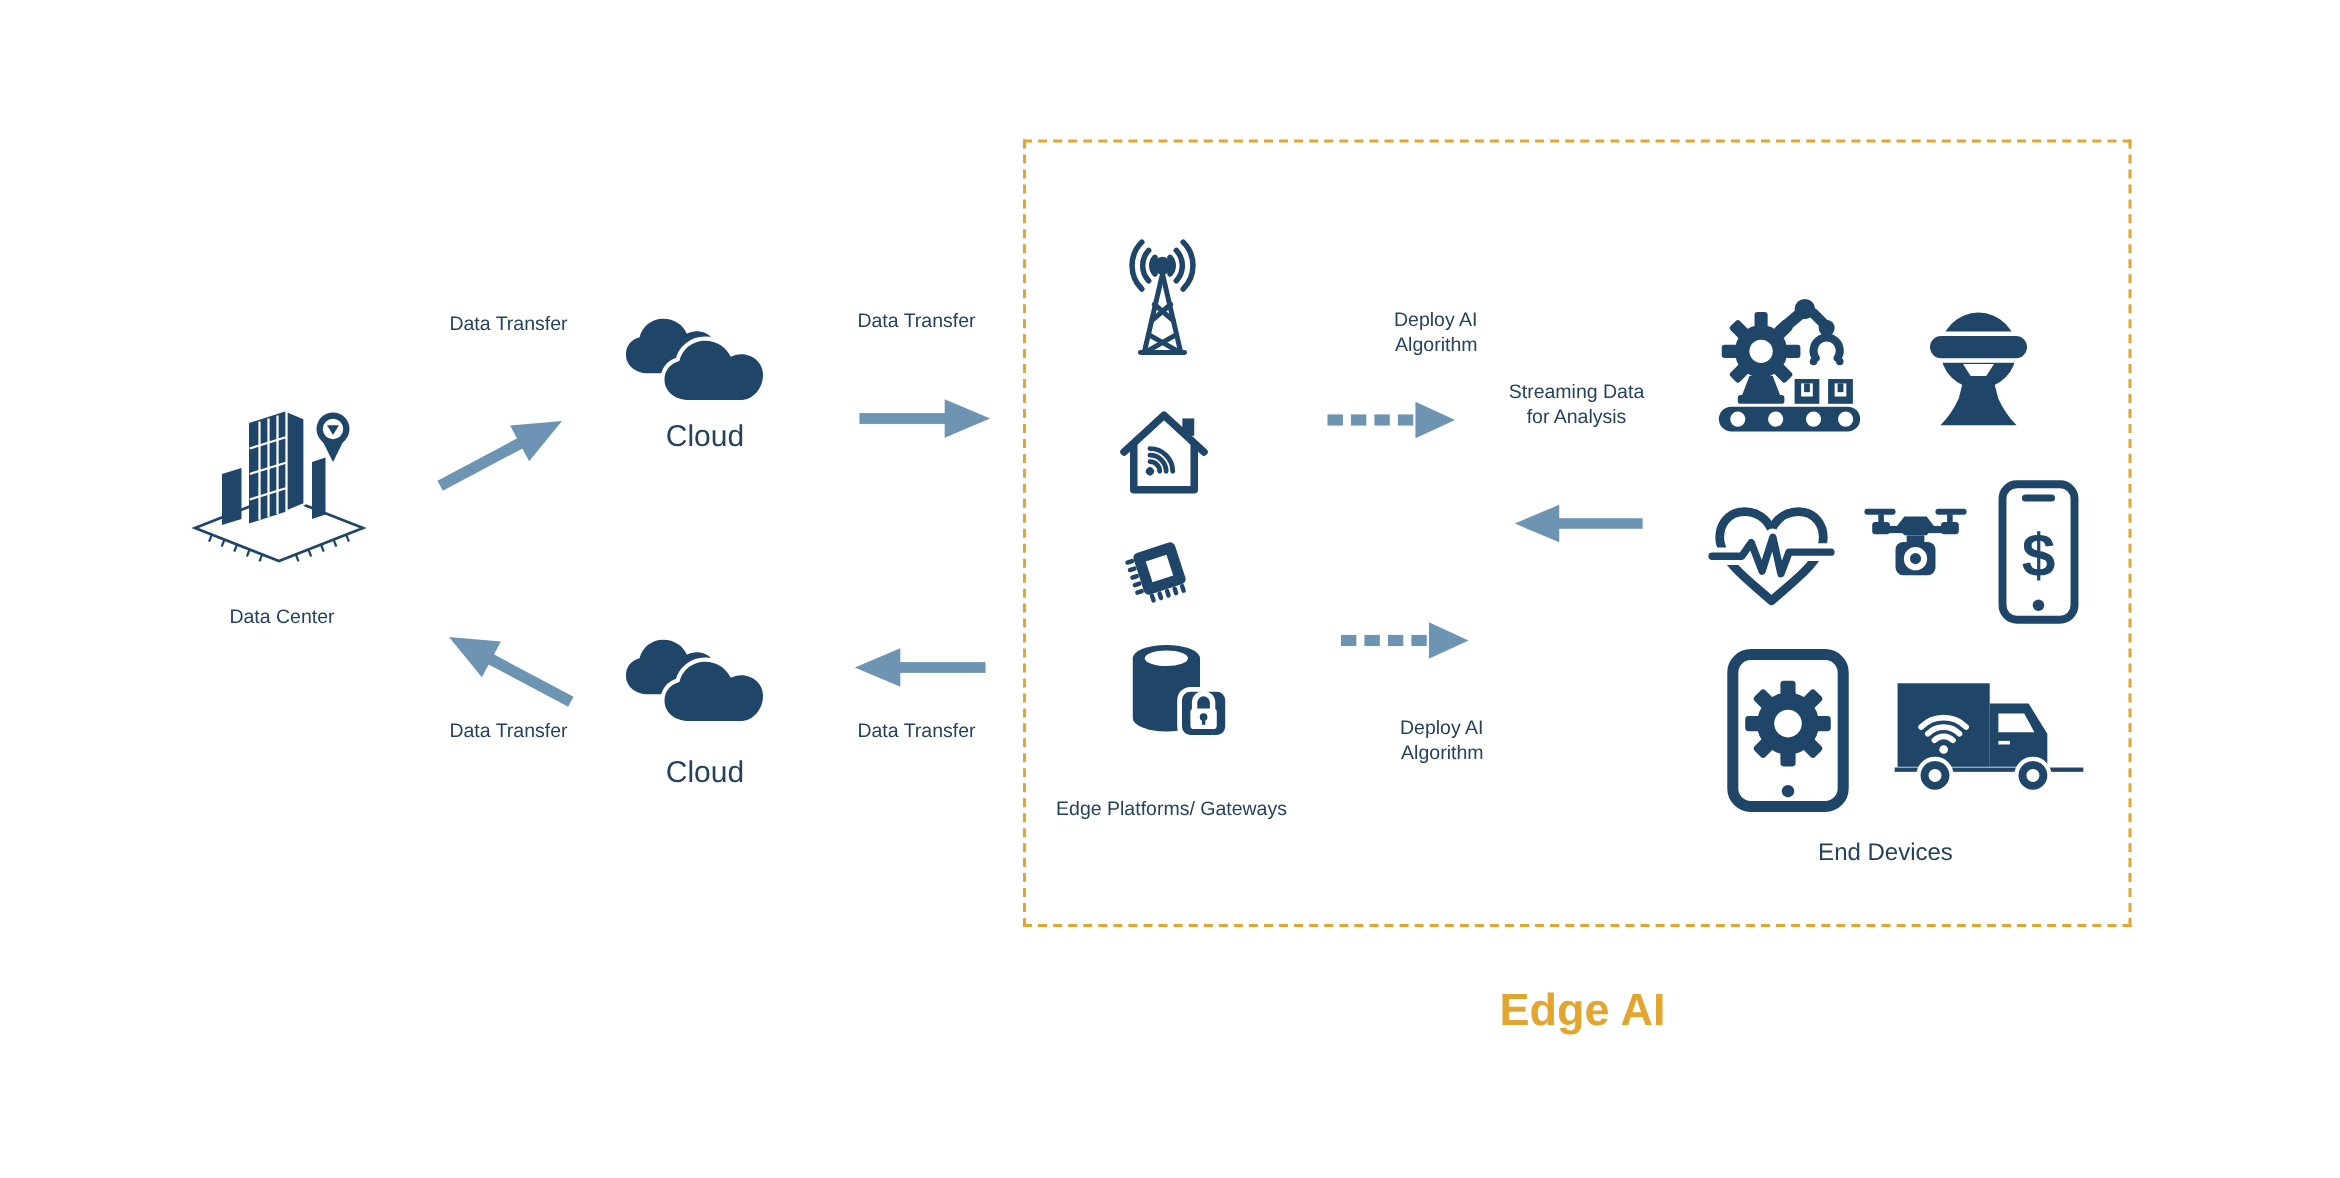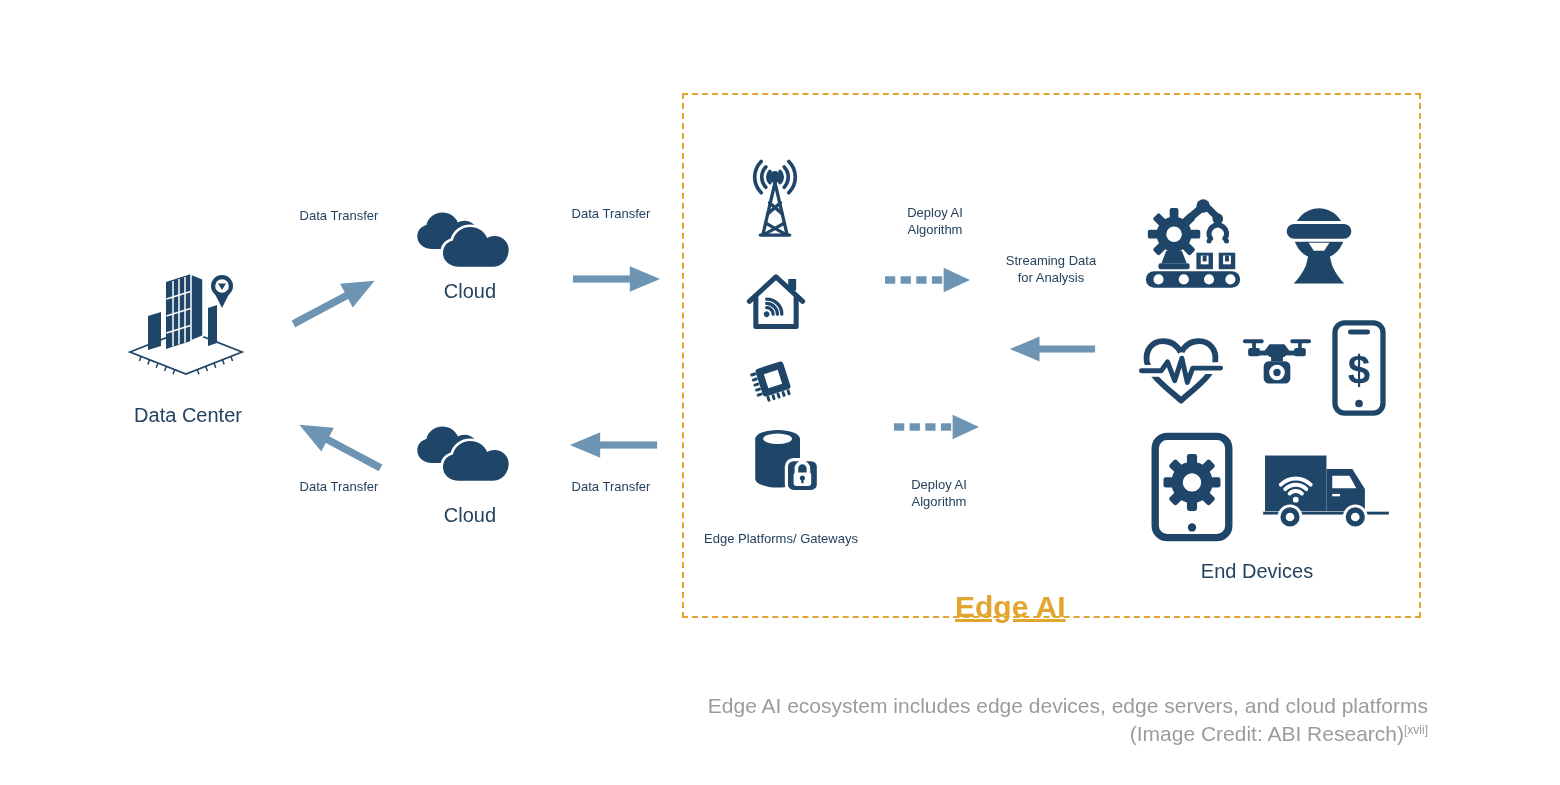--- a/index.html
+++ b/index.html
@@ -13,30 +13,30 @@
   .stage{
     position:relative;width:1560px;height:785px;background:#fff;overflow:hidden;
     font-family:"Liberation Sans",sans-serif;
   }
   .icon{position:absolute;color:var(--icon-navy);}
   .icon svg{display:block;}
   .lbl{
     position:absolute;color:var(--text-navy);font-size:13px;line-height:1.32;
     text-align:center;
   }
-  .lbl-left{text-align:center;}
+  .lbl-left{text-align:right;}
   .arrow{position:absolute;color:var(--arrow-blue);}
   .arrow svg{display:block;}
   .edge-box{
     position:absolute;left:682px;top:93px;width:739px;height:525px;
     border:2px dashed var(--accent-gold);box-sizing:border-box;
   }
   .edge-title{
-    position:absolute;left:955px;top:590px;width:200px;
-    color:var(--accent-gold);font-size:30px;font-weight:bold;text-decoration:underline;
+    position:absolute;left:955px;top:657px;width:200px;text-align:center;
+    color:var(--accent-gold);font-size:30px;font-weight:bold;
   }
   .caption{
     position:absolute;right:132px;top:692px;width:900px;text-align:right;
     color:var(--caption-gray);font-size:21px;line-height:1.32;
   }
   .caption .cite{font-size:12px;position:relative;top:-7px;}
   svg text{font-family:"Liberation Sans",sans-serif;}
 </style>
 </head>
 <body>
@@ -69,21 +69,21 @@
           <line x1="48.5" y1="60" x2="72.5" y2="52.5"></line>
           <line x1="48.5" y1="77" x2="72.5" y2="69.5"></line>
       </g>
       <polygon points="90,52 99,49 99,87 90,90"></polygon>
       <polygon points="96,36 112,36 104,52"></polygon>
       <circle cx="104" cy="30" r="11"></circle>
       <circle cx="104" cy="30" r="6.8" fill="#fff"></circle>
       <polygon points="100,27.5 108,27.5 104,34"></polygon>
     </svg>
   </div>
-  <div class="lbl" style="left:108px;top:402px;width:160px;font-size:20px;">Data Center</div>
+  <div class="lbl" style="left:108px;top:402px;width:160px;font-size:13px;">Data Center</div>
 
   <div class="lbl" style="left:299px;top:207px;width:80px;">Data Transfer</div>
   <div class="arrow" style="left:287px;top:285px;transform:rotate(-28deg);">
     <svg width="95" height="34" viewBox="0 0 95 34" fill="currentColor">
       <rect x="1" y="13.2" width="63" height="7.6"></rect>
         <polygon points="61,3.5 61,30.5 93,17"></polygon>
     </svg>
   </div>
 
   <div class="icon" style="left:411px;top:210px;">
@@ -340,22 +340,18 @@
       <path d="M68,26 H95 L108,47 V70 H68 Z"></path>
       <path d="M74,33 H92 L99,46 H74 Z" fill="#fff"></path>
       <rect x="74" y="52" width="8" height="2.5" fill="#fff"></rect>
       <circle cx="30" cy="76" r="11.5" stroke="#fff" stroke-width="3"></circle>
       <circle cx="30" cy="76" r="4.5" fill="#fff"></circle>
       <circle cx="98" cy="76" r="11.5" stroke="#fff" stroke-width="3"></circle>
       <circle cx="98" cy="76" r="4.5" fill="#fff"></circle>
     </svg>
   </div>
 
-  <div class="lbl" style="left:1182px;top:558px;width:150px;font-size:20px;">End Devices</div>
+  <div class="lbl" style="left:1182px;top:558px;width:150px;font-size:16px;">End Devices</div>
 
   <div class="edge-title">Edge AI</div>
 
-  <div class="caption">
-    <div>Edge AI ecosystem includes edge devices, edge servers, and cloud platforms</div>
-    <div><span>(Image Credit: ABI Research)</span><span class="cite">[xvii]</span></div>
-  </div>
 
 </div>
 
 </body></html>

